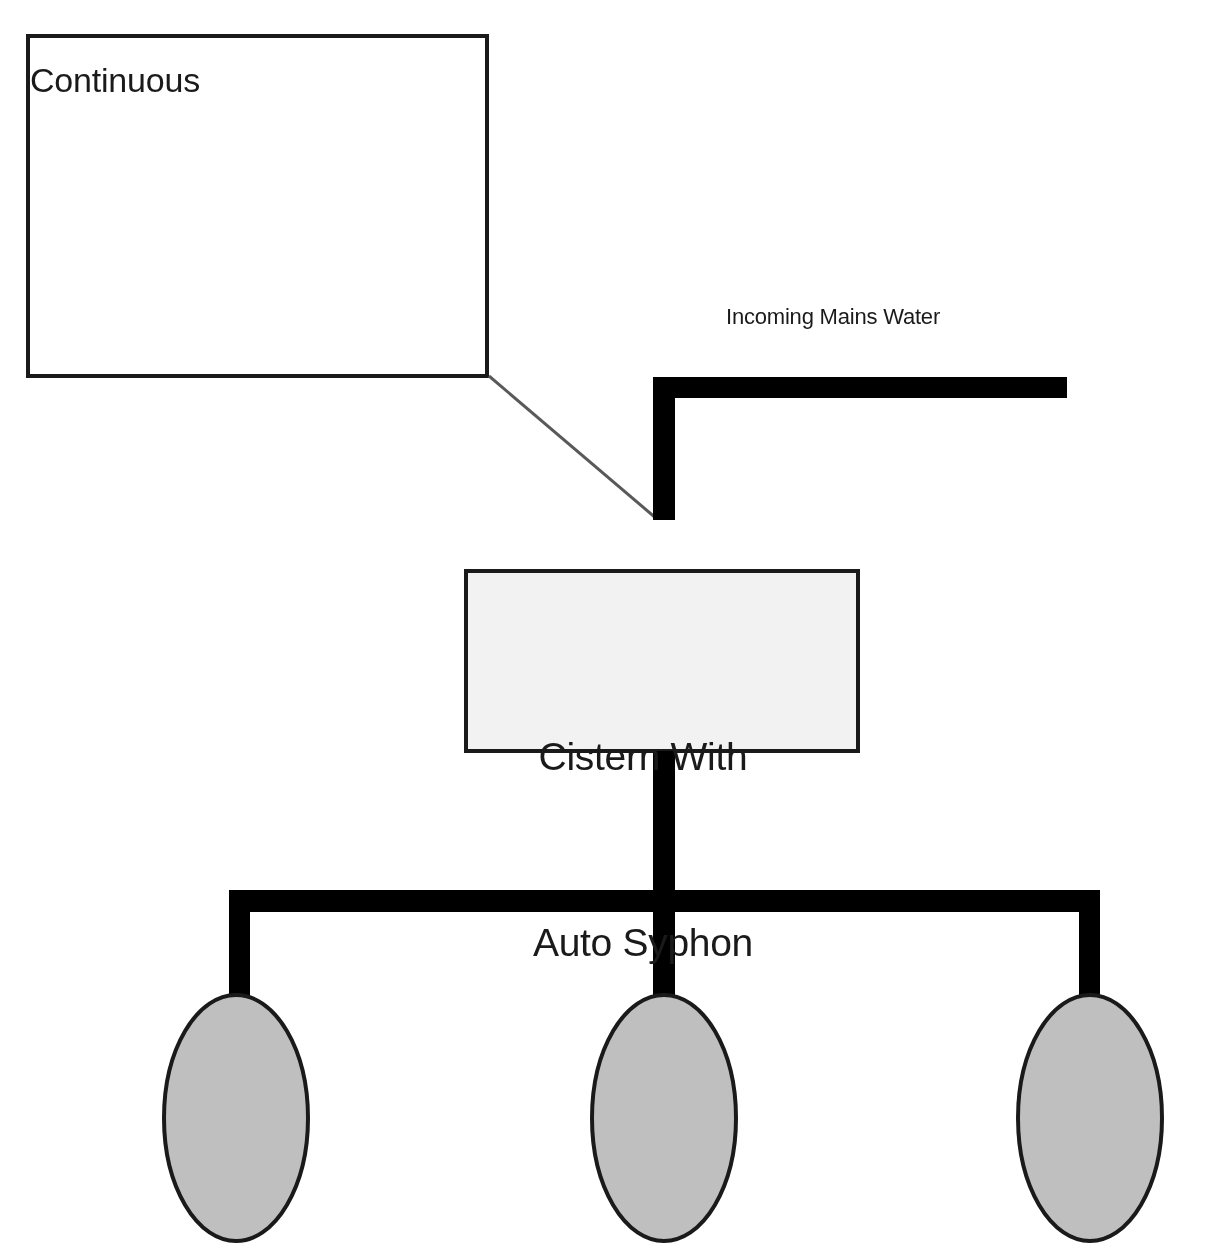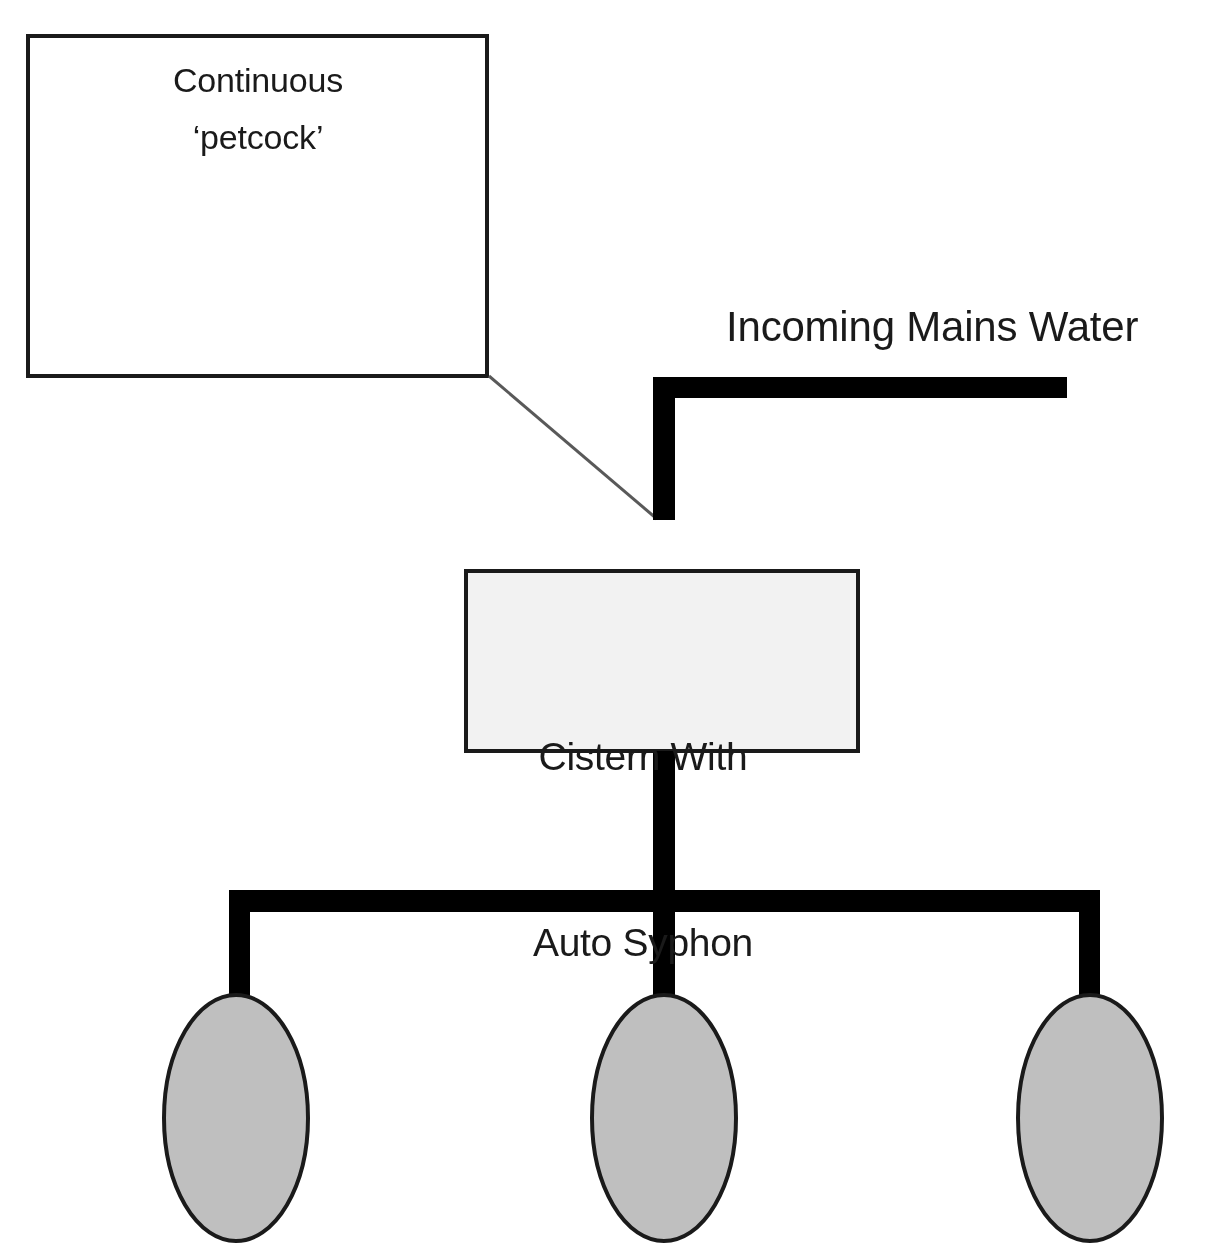--- a/index.html
+++ b/index.html
@@ -33,32 +33,31 @@
     position: absolute;
     color: #1a1a1a;
     white-space: pre;
     line-height: 1.0;
   }
 
   #callout-text {
     left: 30px;
     top: 52px;
     width: 456px;
-    text-align: center;
     font-size: 34px;
     line-height: 57px;
     white-space: normal;
     letter-spacing: -0.2px;
   }
   #callout-text .ln { display: block; }
 
   #mains-label {
     left: 726px;
     top: 306px;
-    font-size: 42px;
+    font-size: 22px;
     letter-spacing: -0.2px;
   }
 
   #airgap-label {
     left: 466px;
     top: 524px;
     width: 392px;
     text-align: center;
     font-size: 31px;
     letter-spacing: -0.2px;
@@ -100,21 +99,20 @@
     <rect x="653" y="890" width="22" height="114" fill="#000000"></rect>
     <rect x="1079" y="890" width="21" height="114" fill="#000000"></rect>
 
     <ellipse cx="236" cy="1118" rx="72" ry="123" fill="#bfbfbf" stroke="#1a1a1a" stroke-width="4"></ellipse>
     <ellipse cx="664" cy="1118" rx="72" ry="123" fill="#bfbfbf" stroke="#1a1a1a" stroke-width="4"></ellipse>
     <ellipse cx="1090" cy="1118" rx="72" ry="123" fill="#bfbfbf" stroke="#1a1a1a" stroke-width="4"></ellipse>
   </svg>
 
   <div class="txt" id="callout-text">
     <span class="ln">Continuous</span>
-    <span class="ln">‘petcock’</span>
   </div>
 
   <div class="txt" id="mains-label">Incoming Mains Water</div>
 
 
   <div class="txt" id="cistern-text">
     <span class="ln">Cistern With</span>
     <span class="ln">Auto Syphon</span>
   </div>
 

